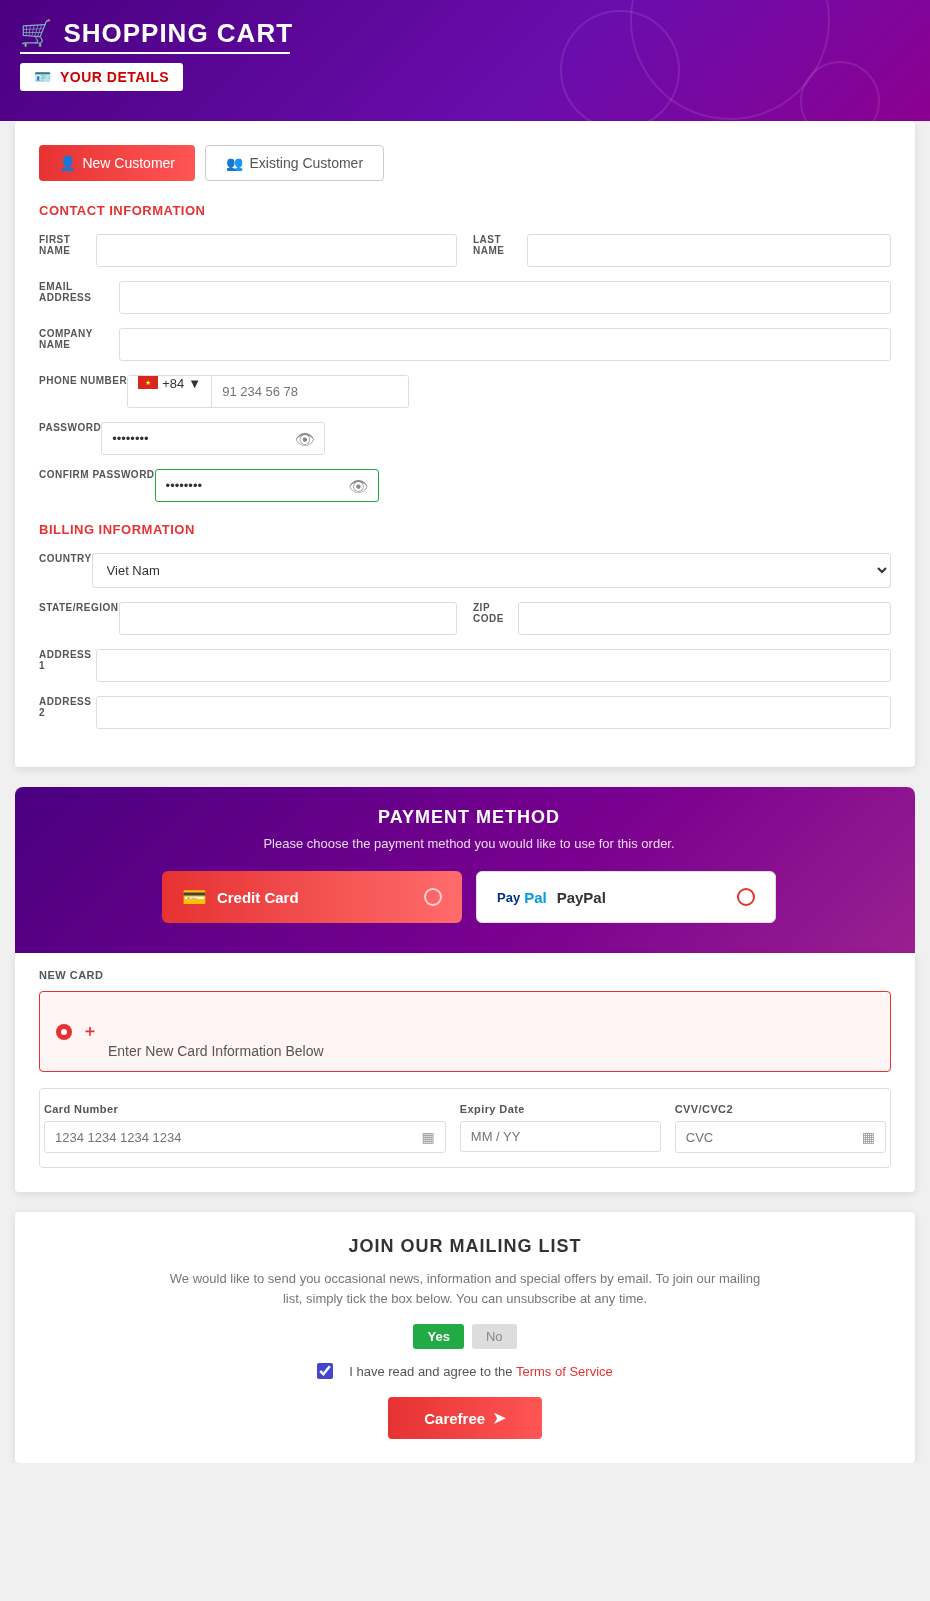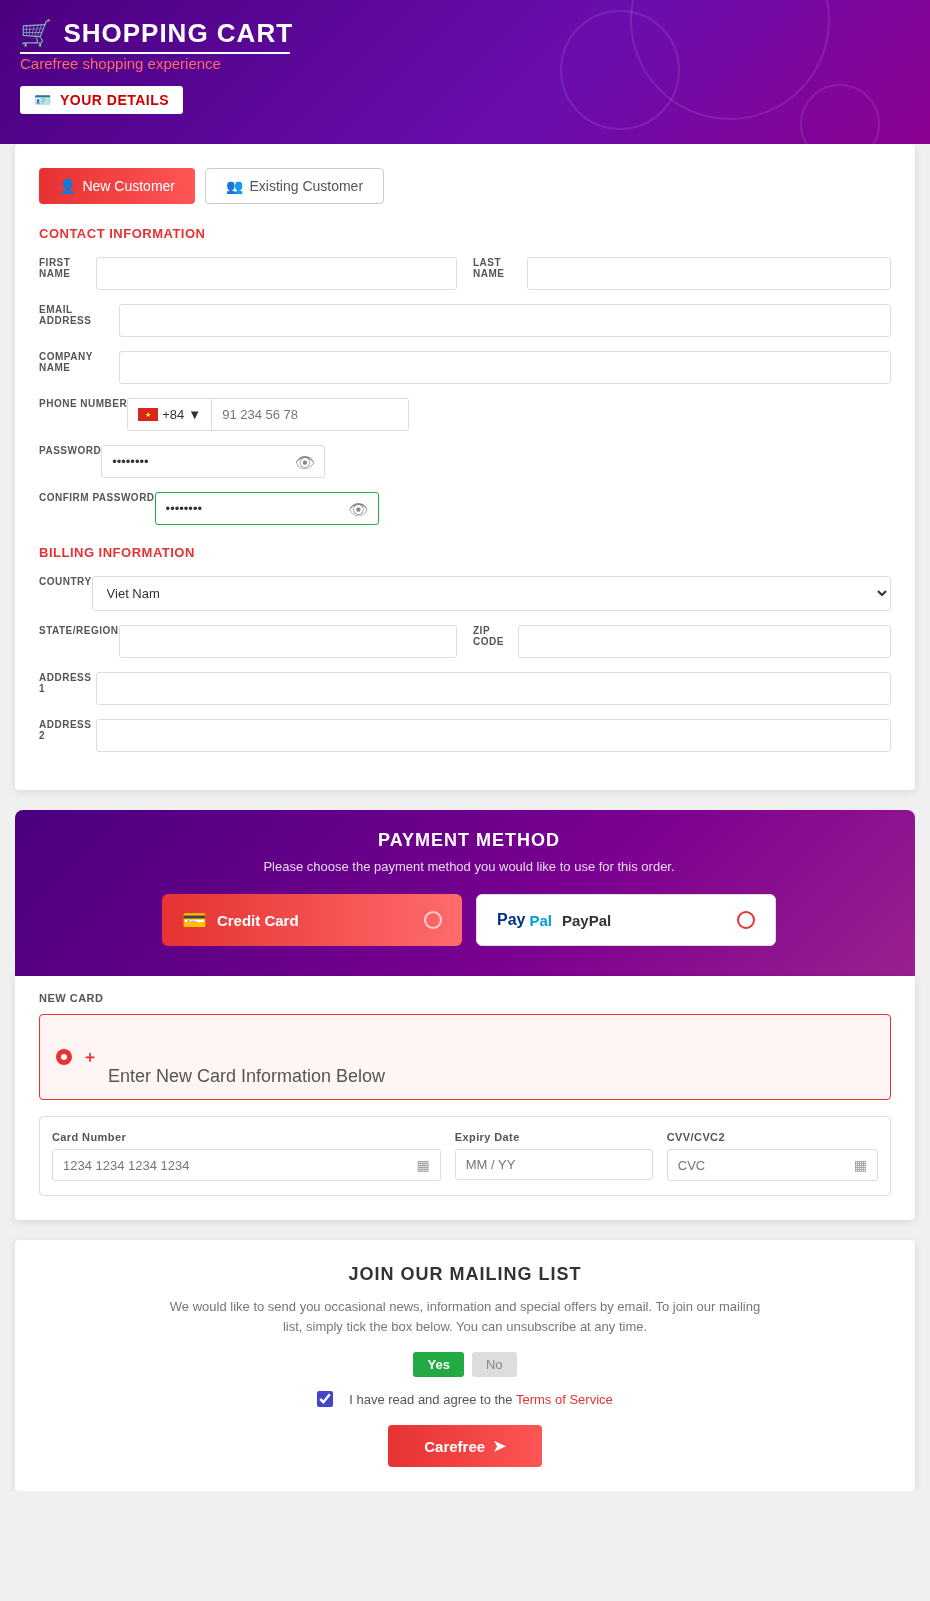--- a/index.html
+++ b/index.html
@@ -151,21 +151,21 @@
 
     
     .phone-wrapper {
       display: flex;
       border: 1px solid #ddd;
       border-radius: 3px;
       overflow: hidden;
     }
     .phone-prefix {
       display: flex;
-      align-items: center;
+      align-items: flex-start;
       padding: 0 10px;
       background: white;
       border-right: 1px solid #ddd;
       gap: 4px;
       font-size: 13px;
       color: #333;
     }
     .flag-vn {
       width: 20px;
       height: 13px;
@@ -309,21 +309,21 @@
       background: transparent;
     }
     .radio-circle.inactive {
       border: 2px solid #e63232;
     }
     .paypal-logo {
       display: flex;
       align-items: center;
       gap: 4px;
     }
-    .paypal-text-pp { color: #003087; font-weight: bold; font-size: 16px; }
+    .paypal-text-pp { color: #003087; font-weight: bold; font-size: 13px; }
     .paypal-text-al { color: #009cde; font-weight: bold; font-size: 15px; }
 
     
     .new-card-section {
       background: white;
       margin: 0 15px;
       padding: 16px 24px 24px 24px;
       border-radius: 0 0 4px 4px;
       box-shadow: 0 2px 8px rgba(0,0,0,0.1);
     }
@@ -364,31 +364,31 @@
       left: 50%;
       transform: translate(-50%, -50%);
     }
     .enter-card-plus {
       color: #e63232;
       font-size: 16px;
       font-weight: bold;
     }
     .enter-card-text {
       color: #555;
-      font-size: 18px;
+      font-size: 14px;
       margin-top: 39px;
     }
 
     
     .card-details-row {
       display: flex;
       gap: 14px;
       border: 1px solid #ddd;
       border-radius: 4px;
-      padding: 14px 12px;
+      padding: 14px 4px;
       margin-top: 8px;
     }
     .card-field {
       display: flex;
       flex-direction: column;
       flex: 2;
     }
     .card-field.small { flex: 1; }
     .card-field-label {
       font-size: 11px;
@@ -506,21 +506,20 @@
 <body>
 
 <div class="header">
   <div class="header-decor" style="width:200px;height:200px;top:-80px;right:100px;"></div>
   <div class="header-decor" style="width:120px;height:120px;top:10px;right:250px;"></div>
   <div class="header-decor" style="width:80px;height:80px;bottom:-20px;right:50px;"></div>
   <div class="header-title">
     <span>🛒</span>
     <span>SHOPPING CART</span>
   </div>
-  <div class="header-subtitle">Carefree shopping experience</div>
   <div class="your-details-bar">
     <span class="your-details-icon">🪪</span>
     <span>YOUR DETAILS</span>
   </div>
 </div>
 
 <div class="main-card">
 
   <div class="customer-buttons">
     <button class="btn-new-customer">

